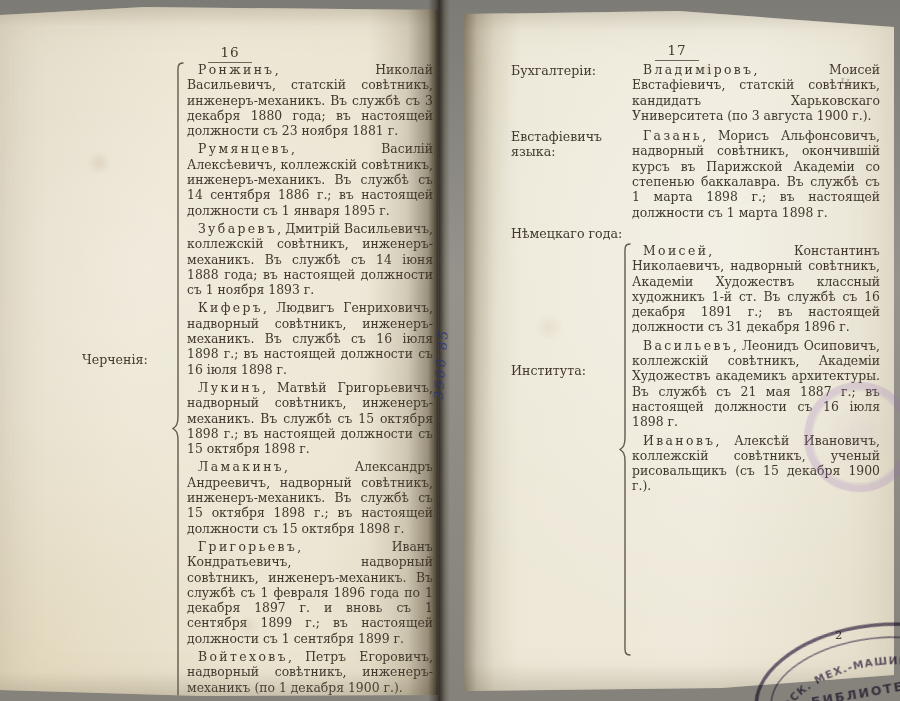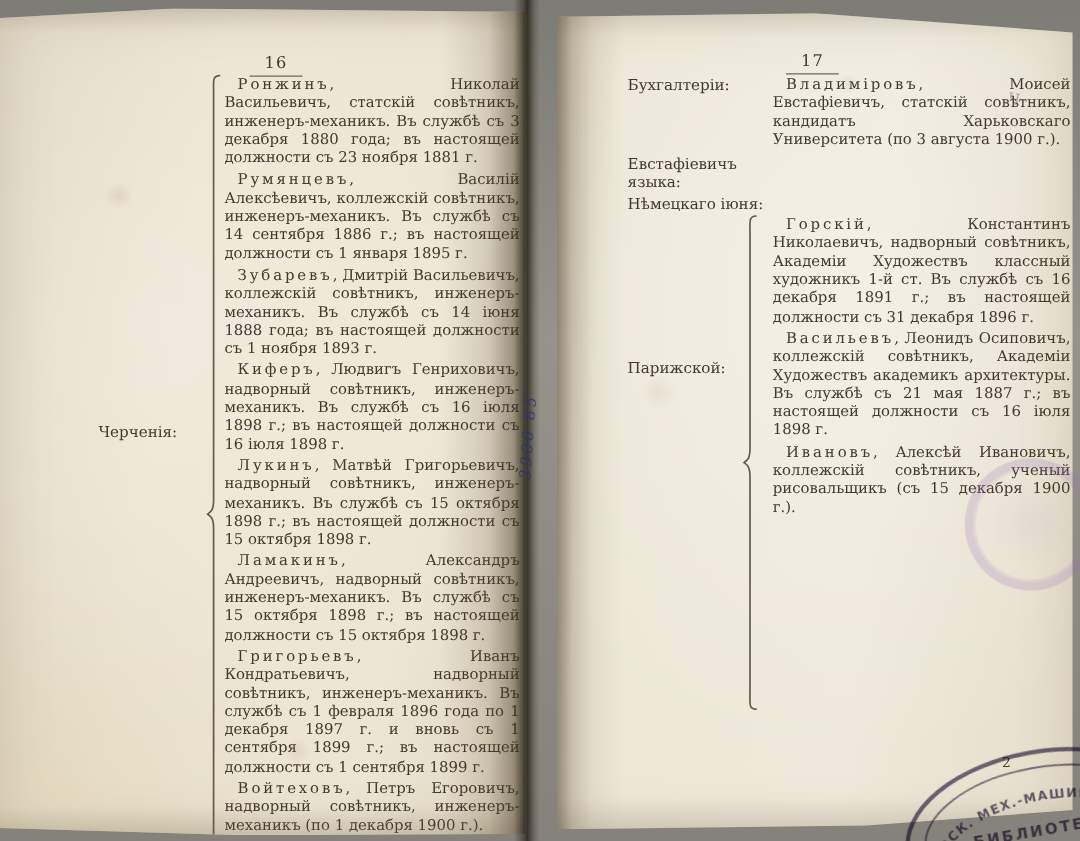--- a/index.html
+++ b/index.html
@@ -35,21 +35,21 @@
   .entry .name{letter-spacing:2.4px;}
   .side-label{position:absolute;font-size:12.6px;color:#41382e;white-space:nowrap;}
 
   .left-col{position:absolute;left:187px;top:56px;width:246px;}
   .brace{position:absolute;overflow:visible;}
   .brace path{fill:none;stroke:rgba(64,54,40,.8);stroke-width:1.4;stroke-linecap:round;}
 
   .right-content{position:absolute;left:37px;top:52px;width:400px;}
   .sections{margin-left:10px;width:371px;}
   .section{display:flex;align-items:flex-start;margin-bottom:2px;position:relative;}
-  .sec-label{flex:0 0 121px;font-size:12.6px;color:#41382e;padding-top:1px;margin-left:12px;}
+  .sec-label{flex:0 0 121px;font-size:12.6px;color:#41382e;padding-top:1px;}
   .sec-entries{flex:0 0 248px;max-width:248px;}
   .section.braced{align-items:center;}
   .sec-brace{display:none;position:absolute;left:108px;top:0;}
   .section.braced .sec-brace{display:block;}
   .sig{position:absolute;font-size:11.5px;color:#4a4034;}
 
   .handwriting{position:absolute;left:431px;top:399px;transform:rotate(-86deg);transform-origin:0 0;
     font-style:italic;font-size:13px;letter-spacing:2.5px;color:rgba(38,52,122,.82);z-index:4;white-space:nowrap;}
   .pencil{position:absolute;left:840px;top:76px;font-size:13px;color:rgba(100,100,88,.45);
     transform:rotate(8deg);z-index:4;}
@@ -110,35 +110,38 @@
     <div class="sec-label">Бухгалтеріи:</div>
 
     <div class="sec-entries">
   <p class="entry"><span class="name">Владиміровъ</span><span class="rest">, Моисей Евстафіевичъ, статскій совѣтникъ, кандидатъ Харьковскаго Университета (по 3 августа 1900 г.).</span></p>
 </div>
   </div>
 
   <div class="section">
     <div class="sec-label">Евстафіевичъ языка:</div>
 
+    <div class="sec-entries">
+  <p class="entry"><span class="name">Газань</span><span class="rest">, Морисъ Альфонсовичъ, надворный совѣтникъ, окончившій курсъ въ Парижской Академіи со степенью баккалавра. Въ службѣ съ 1 марта 1898 г.; въ настоящей должности съ 1 марта 1898 г.</span></p>
+</div>
   </div>
 
   <div class="section">
-    <div class="sec-label">Нѣмецкаго іюня:</div>
+    <div class="sec-label">Нѣмецкаго года:</div>
 
   </div>
 
   <div class="section braced">
-    <div class="sec-label">Парижской:</div>
+    <div class="sec-label">Института:</div>
     <svg class="sec-brace brace" width="12" height="413" style="top: 0px;">
               <path d="M 11 1 C 4.800000000000001 1, 6 6, 6 16 L 6 194.5 C 6 203.5, 3.5999999999999996 204.5, 1 206.5 C 3.5999999999999996 208.5, 6 209.5, 6 218.5 L 6 397 C 6 407, 4.800000000000001 412, 11 412"></path>
             </svg>
     <div class="sec-entries">
 
-  <p class="entry"><span class="name">Горскій</span><span class="rest">, Константинъ Николаевичъ, надворный совѣтникъ, Академіи Художествъ классный художникъ 1-й ст. Въ службѣ съ 16 декабря 1891 г.; въ настоящей должности съ 31 декабря 1896 г.</span></p>
+  <p class="entry"><span class="name">Моисей</span><span class="rest">, Константинъ Николаевичъ, надворный совѣтникъ, Академіи Художествъ классный художникъ 1-й ст. Въ службѣ съ 16 декабря 1891 г.; въ настоящей должности съ 31 декабря 1896 г.</span></p>
 
   <p class="entry"><span class="name">Васильевъ</span><span class="rest">, Леонидъ Осиповичъ, коллежскій совѣтникъ, Академіи Художествъ академикъ архитектуры. Въ службѣ съ 21 мая 1887 г.; въ настоящей должности съ 16 іюля 1898 г.</span></p>
 
 
   <p class="entry"><span class="name">Ивановъ</span><span class="rest">, Алексѣй Ивановичъ, коллежскій совѣтникъ, ученый рисовальщикъ (съ 15 декабря 1900 г.).</span></p>
 </div>
   </div>
 </div>
 
     </div>

